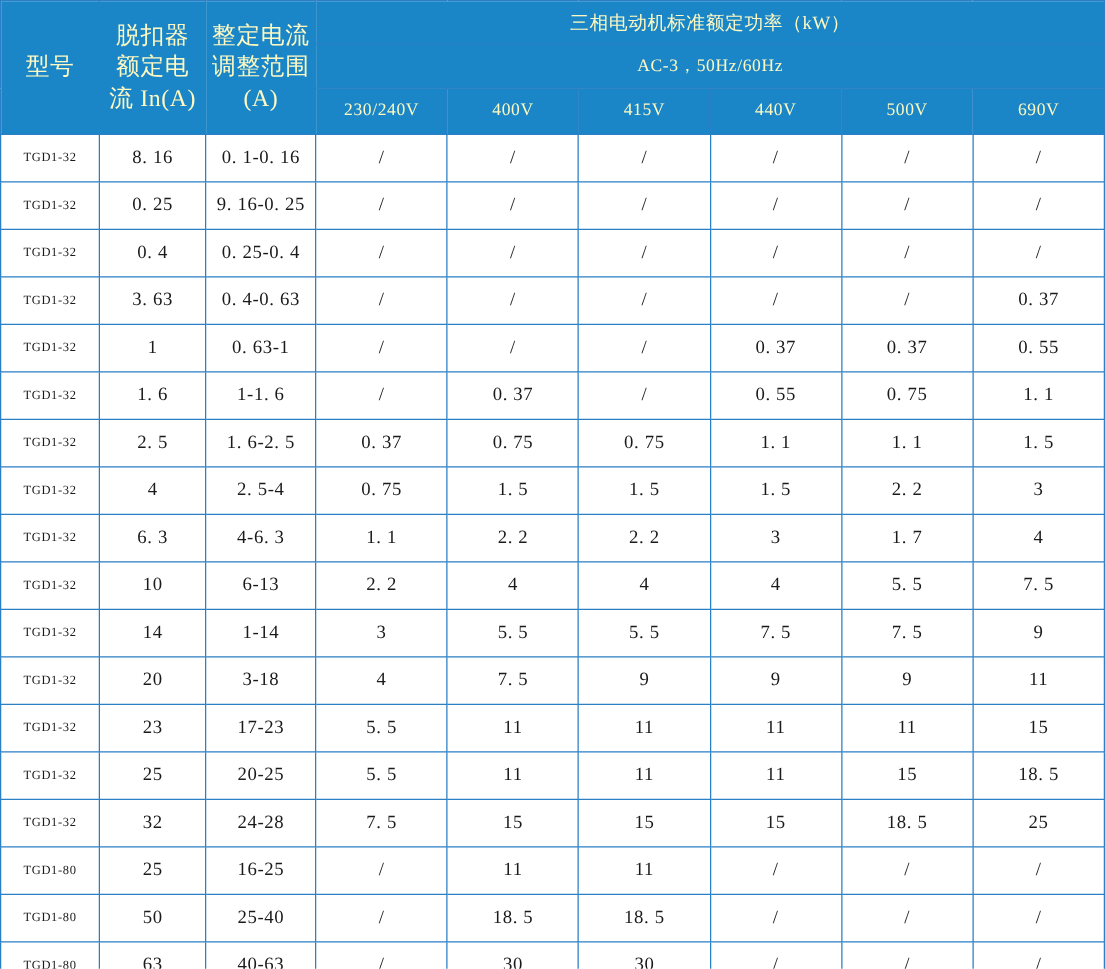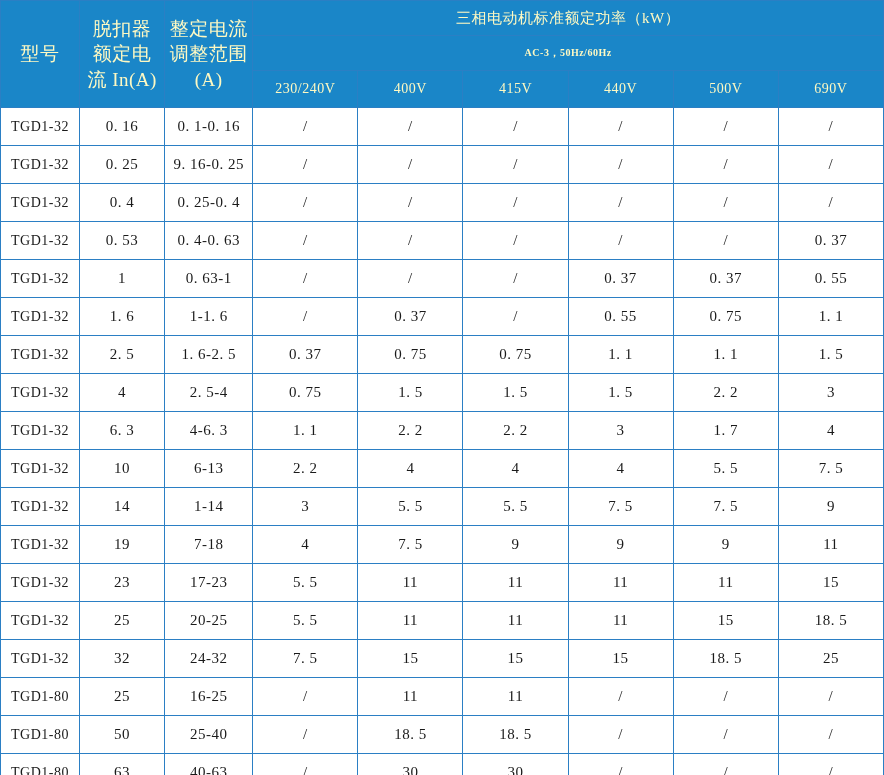--- a/index.html
+++ b/index.html
@@ -31,43 +31,42 @@
     color: #fef9c3;
     font-weight: normal;
     border: 1px solid #ffffff;
   }
   thead th.group-title {
     font-size: 15px;
     height: 28px;
     padding: 3px 0;
   }
   thead th.group-sub {
-    font-size: 10px;
+    font-size: 14px;
     height: 28px;
     padding: 3px 0;
-    font-weight: bold;
   }
   thead th.volt {
     font-size: 14px;
     height: 30px;
     padding: 3px 0;
   }
   thead th.rowspan-head {
     font-size: 19px;
     line-height: 1.35;
     padding: 2px 4px;
   }
   tbody td {
     height: 35px;
     background: #ffffff;
     font-size: 15px;
     color: #1a1a1a;
   }
   tbody td.model {
-    font-size: 14px;
+    font-size: 10px;
   }
   
   col.c0 { width: 79px; }
   col.c1 { width: 85px; }
   col.c2 { width: 88px; }
   col.c3 { width: 105px; }
   col.c4 { width: 105px; }
   col.c5 { width: 105px; }
   col.c6 { width: 105px; }
   col.c7 { width: 105px; }
@@ -111,21 +110,21 @@
       <th class="volt">400V</th>
       <th class="volt">415V</th>
       <th class="volt">440V</th>
       <th class="volt">500V</th>
       <th class="volt">690V</th>
     </tr>
   </thead>
   <tbody id="table-body">
       <tr>
         <td class="model">TGD1-32</td>
-        <td>0. 16</td>
+        <td>8. 16</td>
         <td>0. 1-0. 16</td>
         <td>/</td>
         <td>/</td>
         <td>/</td>
         <td>/</td>
         <td>/</td>
         <td>/</td>
       </tr>
       <tr>
         <td class="model">TGD1-32</td>
@@ -144,21 +143,21 @@
         <td>0. 25-0. 4</td>
         <td>/</td>
         <td>/</td>
         <td>/</td>
         <td>/</td>
         <td>/</td>
         <td>/</td>
       </tr>
       <tr>
         <td class="model">TGD1-32</td>
-        <td>0. 53</td>
+        <td>3. 63</td>
         <td>0. 4-0. 63</td>
         <td>/</td>
         <td>/</td>
         <td>/</td>
         <td>/</td>
         <td>/</td>
         <td>0. 37</td>
       </tr>
       <tr>
         <td class="model">TGD1-32</td>
@@ -232,22 +231,22 @@
         <td>1-14</td>
         <td>3</td>
         <td>5. 5</td>
         <td>5. 5</td>
         <td>7.  5</td>
         <td>7. 5</td>
         <td>9</td>
       </tr>
       <tr>
         <td class="model">TGD1-32</td>
-        <td>19</td>
-        <td>7-18</td>
+        <td>20</td>
+        <td>3-18</td>
         <td>4</td>
         <td>7. 5</td>
         <td>9</td>
         <td>9</td>
         <td>9</td>
         <td>11</td>
       </tr>
       <tr>
         <td class="model">TGD1-32</td>
         <td>23</td>
@@ -266,21 +265,21 @@
         <td>5. 5</td>
         <td>11</td>
         <td>11</td>
         <td>11</td>
         <td>15</td>
         <td>18. 5</td>
       </tr>
       <tr>
         <td class="model">TGD1-32</td>
         <td>32</td>
-        <td>24-32</td>
+        <td>24-28</td>
         <td>7. 5</td>
         <td>15</td>
         <td>15</td>
         <td>15</td>
         <td>18. 5</td>
         <td>25</td>
       </tr>
       <tr>
         <td class="model">TGD1-80</td>
         <td>25</td>

